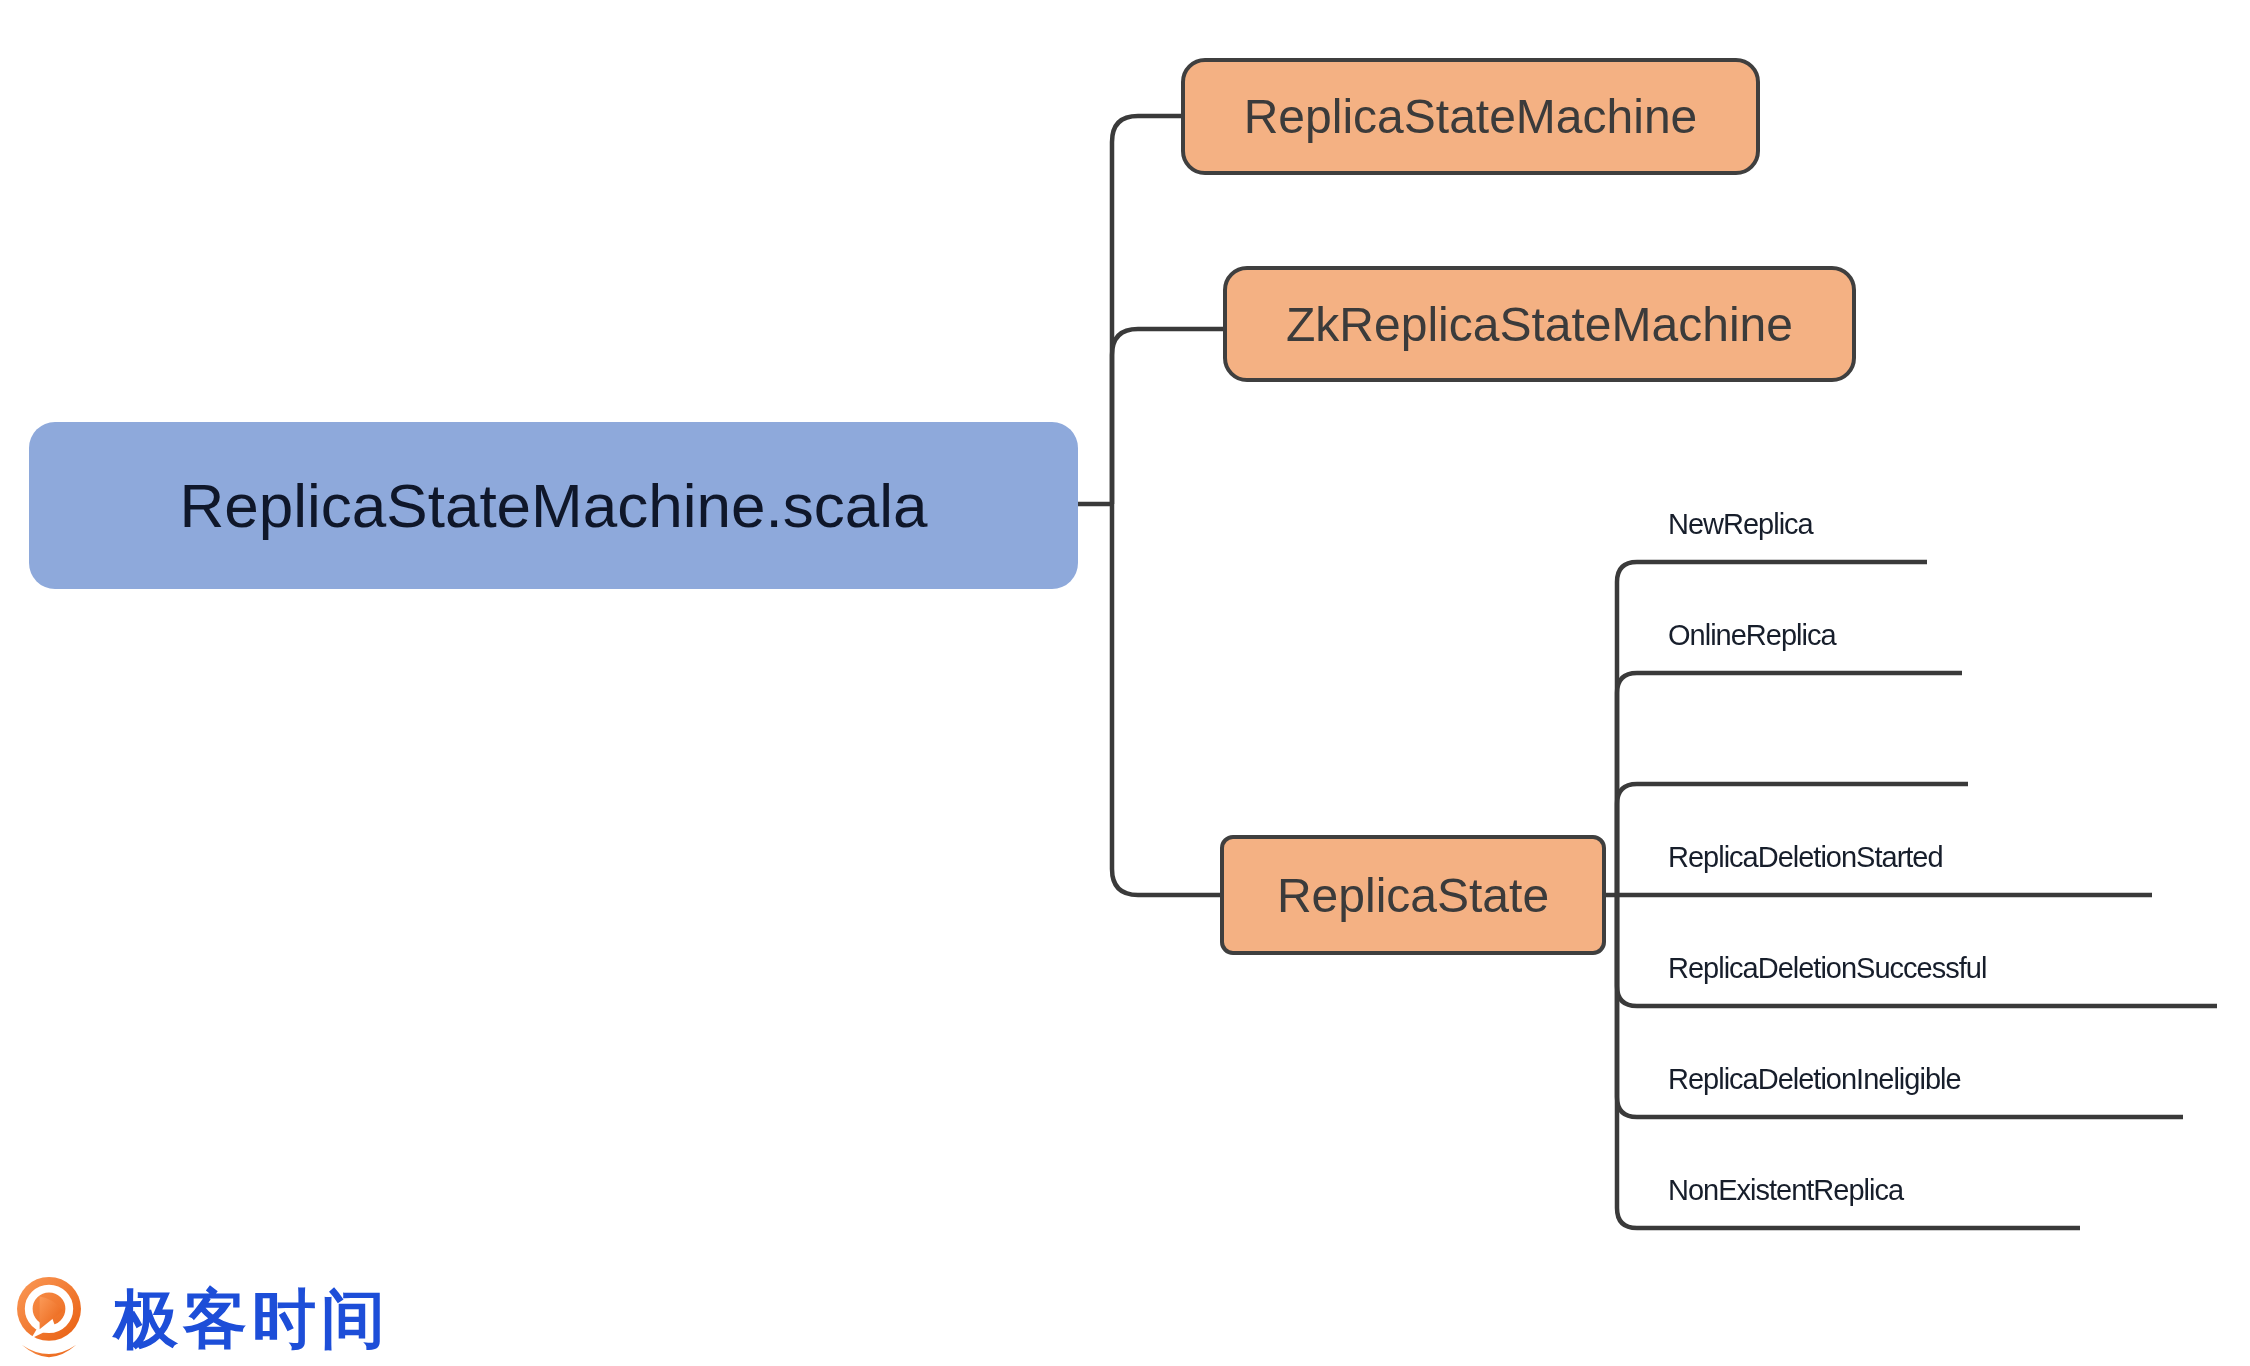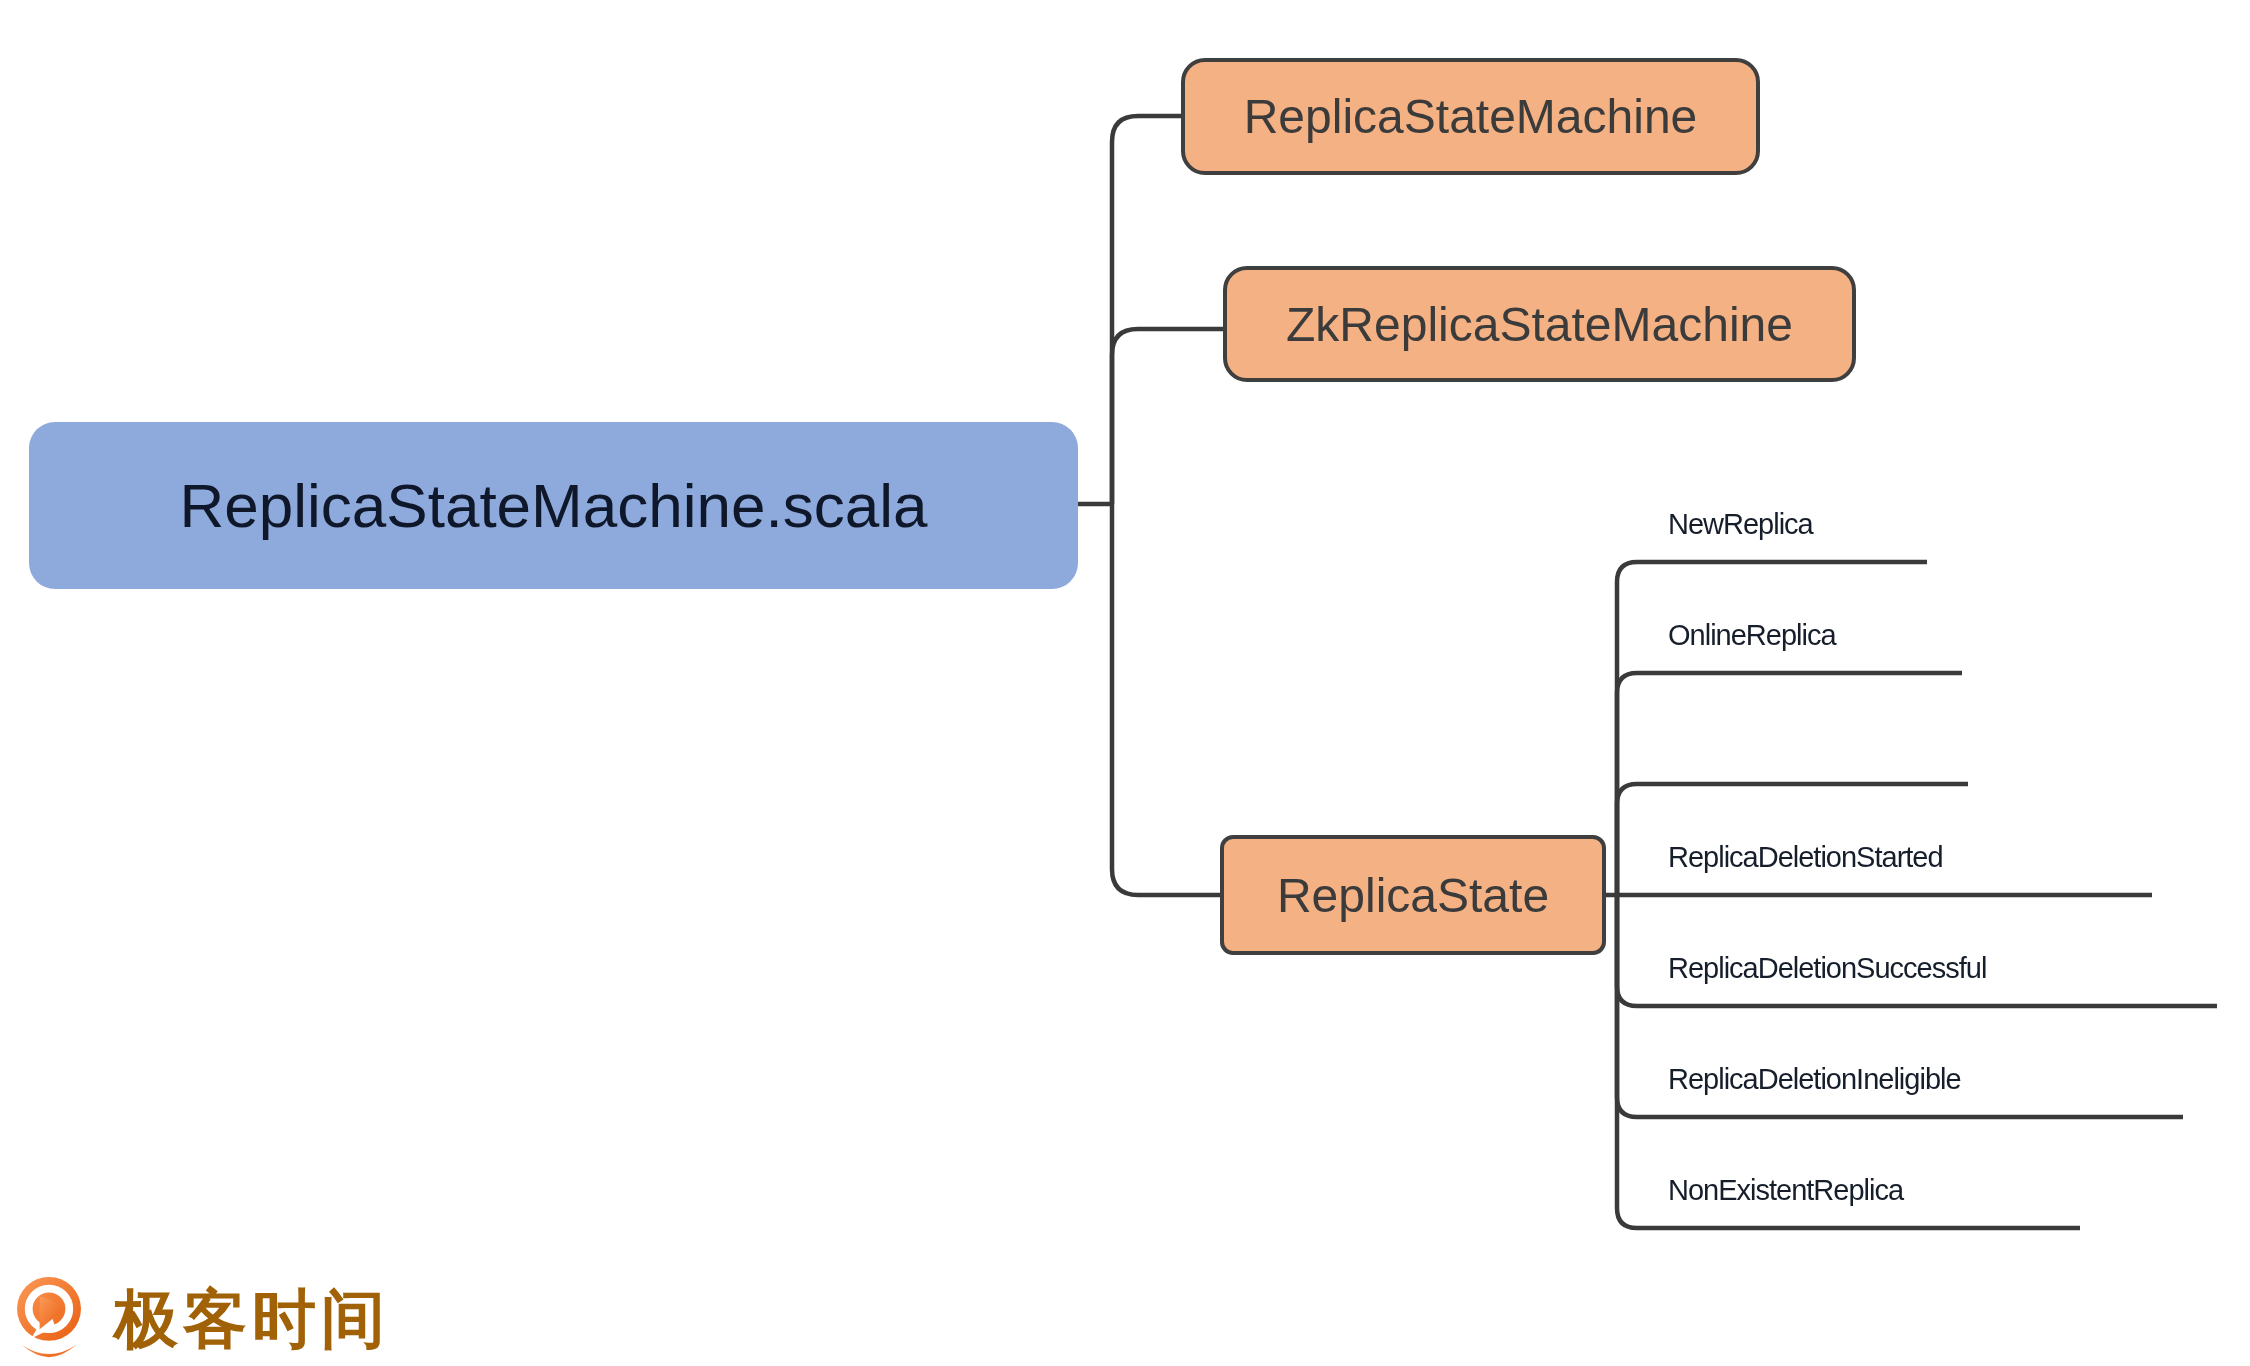--- a/index.html
+++ b/index.html
@@ -68,21 +68,21 @@
     position: absolute;
     left: 10px; top: 1274px;
     display: flex;
     align-items: center;
   }
   #logo-text {
     margin-left: 26px;
     font-size: 64px;
     font-weight: bold;
     letter-spacing: 5px;
-    color: #a16207;
+    color: #1d4ed8;
     line-height: 84px;
   }
 </style>
 </head>
 <body>
 
 <div id="stage">
 
   <svg id="connectors" viewBox="0 0 2250 1366" fill="none" stroke="#3A3A3A" stroke-width="4.5">
 

